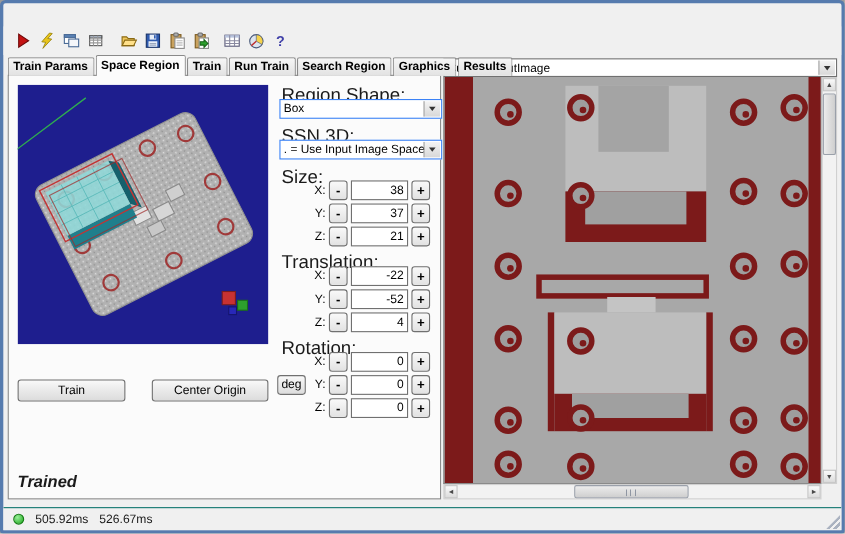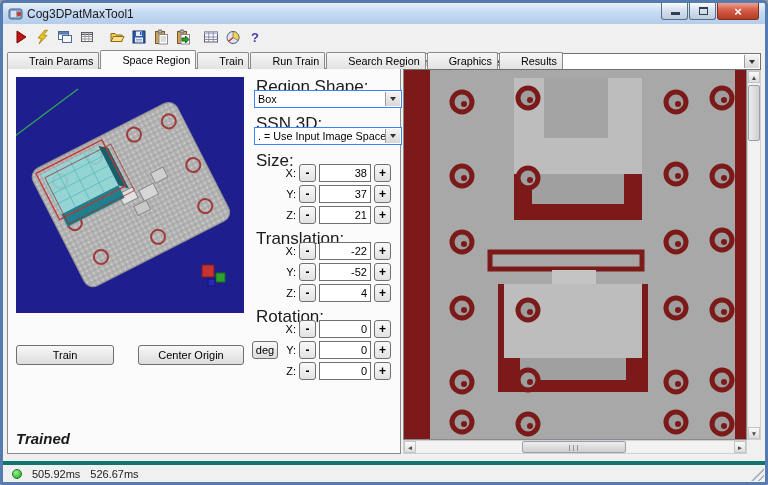--- a/index.html
+++ b/index.html
@@ -27,24 +27,24 @@
   
   .toolbar { position:absolute; left:0; top:21px; right:0; height:26px; background:#f0f0f0;
              display:flex; align-items:center; padding-left:8px; }
   .tb-icon { width:20px; height:22px; margin-right:2px; display:flex; align-items:center;
              justify-content:center; border:1px solid transparent; border-radius:2px; }
   .tb-icon.gap { margin-left:8px; }
   .tb-icon.gap2 { margin-left:6px; }
 
   
   .tabstrip { position:absolute; left:4px; top:47px; height:19px; display:flex; z-index:3; }
-  .tab { height:17px; margin-top:2px; margin-right:1px; padding:2px 5px 0 21px;
+  .tab { height:17px; margin-top:2px; margin-right:1px; padding:2px 5px 0 4px;
          font-size:10.8px; white-space:nowrap;
          border:1px solid #8a8a8a; border-bottom:none; border-radius:2px 2px 0 0;
-         background:linear-gradient(#f6f6f6,#e2e2e2); cursor:default; }
+         background:linear-gradient(#f6f6f6,#e2e2e2); cursor:default;font-weight:bold; }
   .tab.active { height:19px; margin-top:0; background:#fbfbfb; padding-top:3px; }
 
   
   .tab-page { position:absolute; left:4px; top:65px; width:394px; height:386px;
               background:#fbfbfb; border:1px solid #8a8a8a; z-index:1; }
   .viewport3d { position:absolute; left:8px; top:8px; width:228px; height:236px; }
   .btn { border:1px solid #707070; border-radius:3px;
          background:linear-gradient(#f9f9f9,#ebebeb 45%,#dcdcdc);
          font-size:11px; font-family:"Liberation Sans",sans-serif; cursor:default; }
   .btn-floating { position:absolute; left:8px; top:250px; width:228px; height:20px; }
@@ -96,55 +96,34 @@
             border-radius:2px; }
   .hthumb { position:absolute; left:118px; top:0; width:104px; height:12px;
             background:linear-gradient(#ececec,#cfcfcf); border:1px solid #9aa0aa;
             border-radius:2px; }
   .hthumb::after { content:""; position:absolute; left:46px; top:3px; width:10px; height:6px;
                    background:repeating-linear-gradient(90deg,#8f96a2 0 1px,transparent 1px 4px); }
   .scroll-corner { position:absolute; left:344px; top:387px; width:14px; height:14px; background:#f0f0f0; }
 
   
   .statusbar { position:absolute; left:0; right:0; bottom:0; height:21px; background:#f0f0f0;
-               border-top:4px solid #0f766e; display:flex; align-items:center; }
+               border-top:1px solid #0f766e; display:flex; align-items:center; }
   .status-dot { width:10px; height:10px; margin-left:9px; border-radius:50%;
                 background:radial-gradient(circle at 35% 30%, #97f097, #1da51d);
                 border:1px solid #127a12; }
   .status-time { margin-left:10px; color:#1a1a1a; }
   .resize-grip { position:absolute; right:1px; bottom:1px; width:13px; height:13px;
                  background:repeating-linear-gradient(135deg,#aab2c0 0 2px,transparent 2px 4.5px);
                  clip-path:polygon(100% 0,100% 100%,0 100%); }
 </style>
 </head>
 <body>
 
 <div class="window">
 
-  <div class="titlebar">
-    <span class="app-icon">
-      <svg width="15" height="15">
-          <rect x="1" y="3" width="13" height="10" rx="2" fill="#8fa8c8" stroke="#44618a"></rect>
-          <rect x="3" y="5" width="5" height="6" fill="#d6e2f2"></rect>
-          <circle cx="11" cy="8" r="2.2" fill="#c43a2a"></circle>
-        </svg>
-    </span>
-    <span class="title-text">Cog3DPatMaxTool1</span>
-    <div class="win-buttons">
-      <div class="win-btn">
-          <span class="glyph-min"></span>
-        </div>
-      <div class="win-btn">
-          <span class="glyph-max"></span>
-        </div>
-      <div class="win-btn close">
-          <span>×</span>
-        </div>
-    </div>
-  </div>
 
   <div class="toolbar">
     <span class="tb-icon">
       <svg width="16" height="16">
           <polygon points="4,2 13,8 4,14" fill="#c41212" stroke="#6e0a0a"></polygon>
         </svg>
       </span>
     <span class="tb-icon">
       <svg width="16" height="16">
           <polygon points="10,1 3,9 6.5,9.5 4,15 12,6.5 8.5,6 12.5,1.5" fill="#e8c41c" stroke="#8f7a00" stroke-width="0.7"></polygon>

